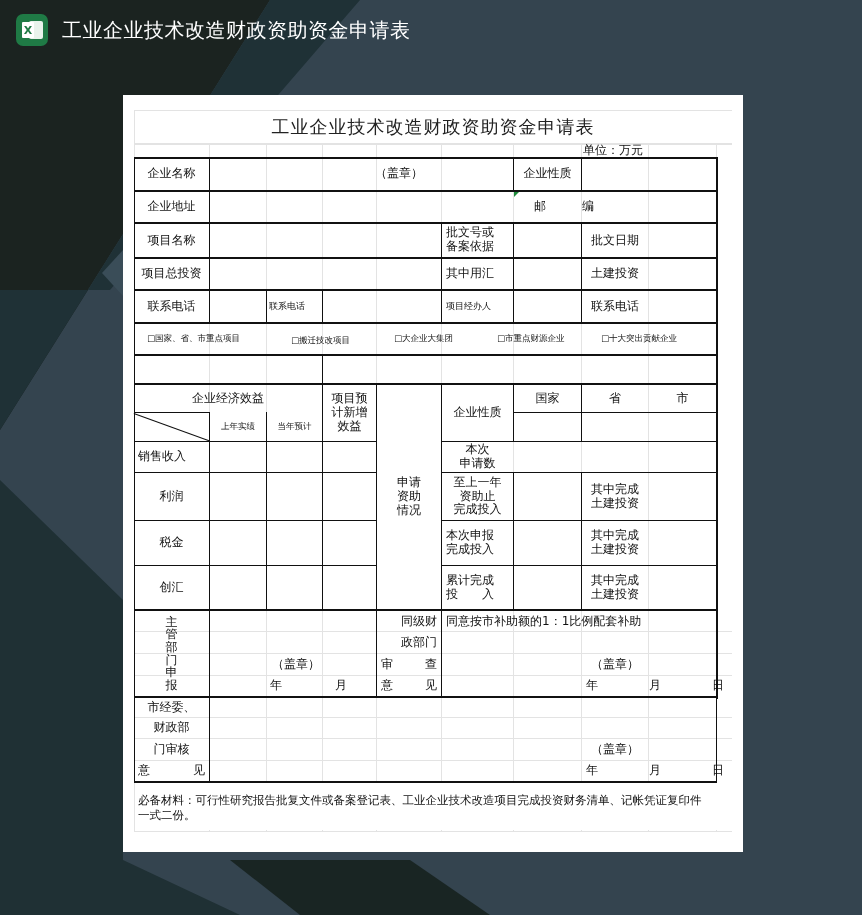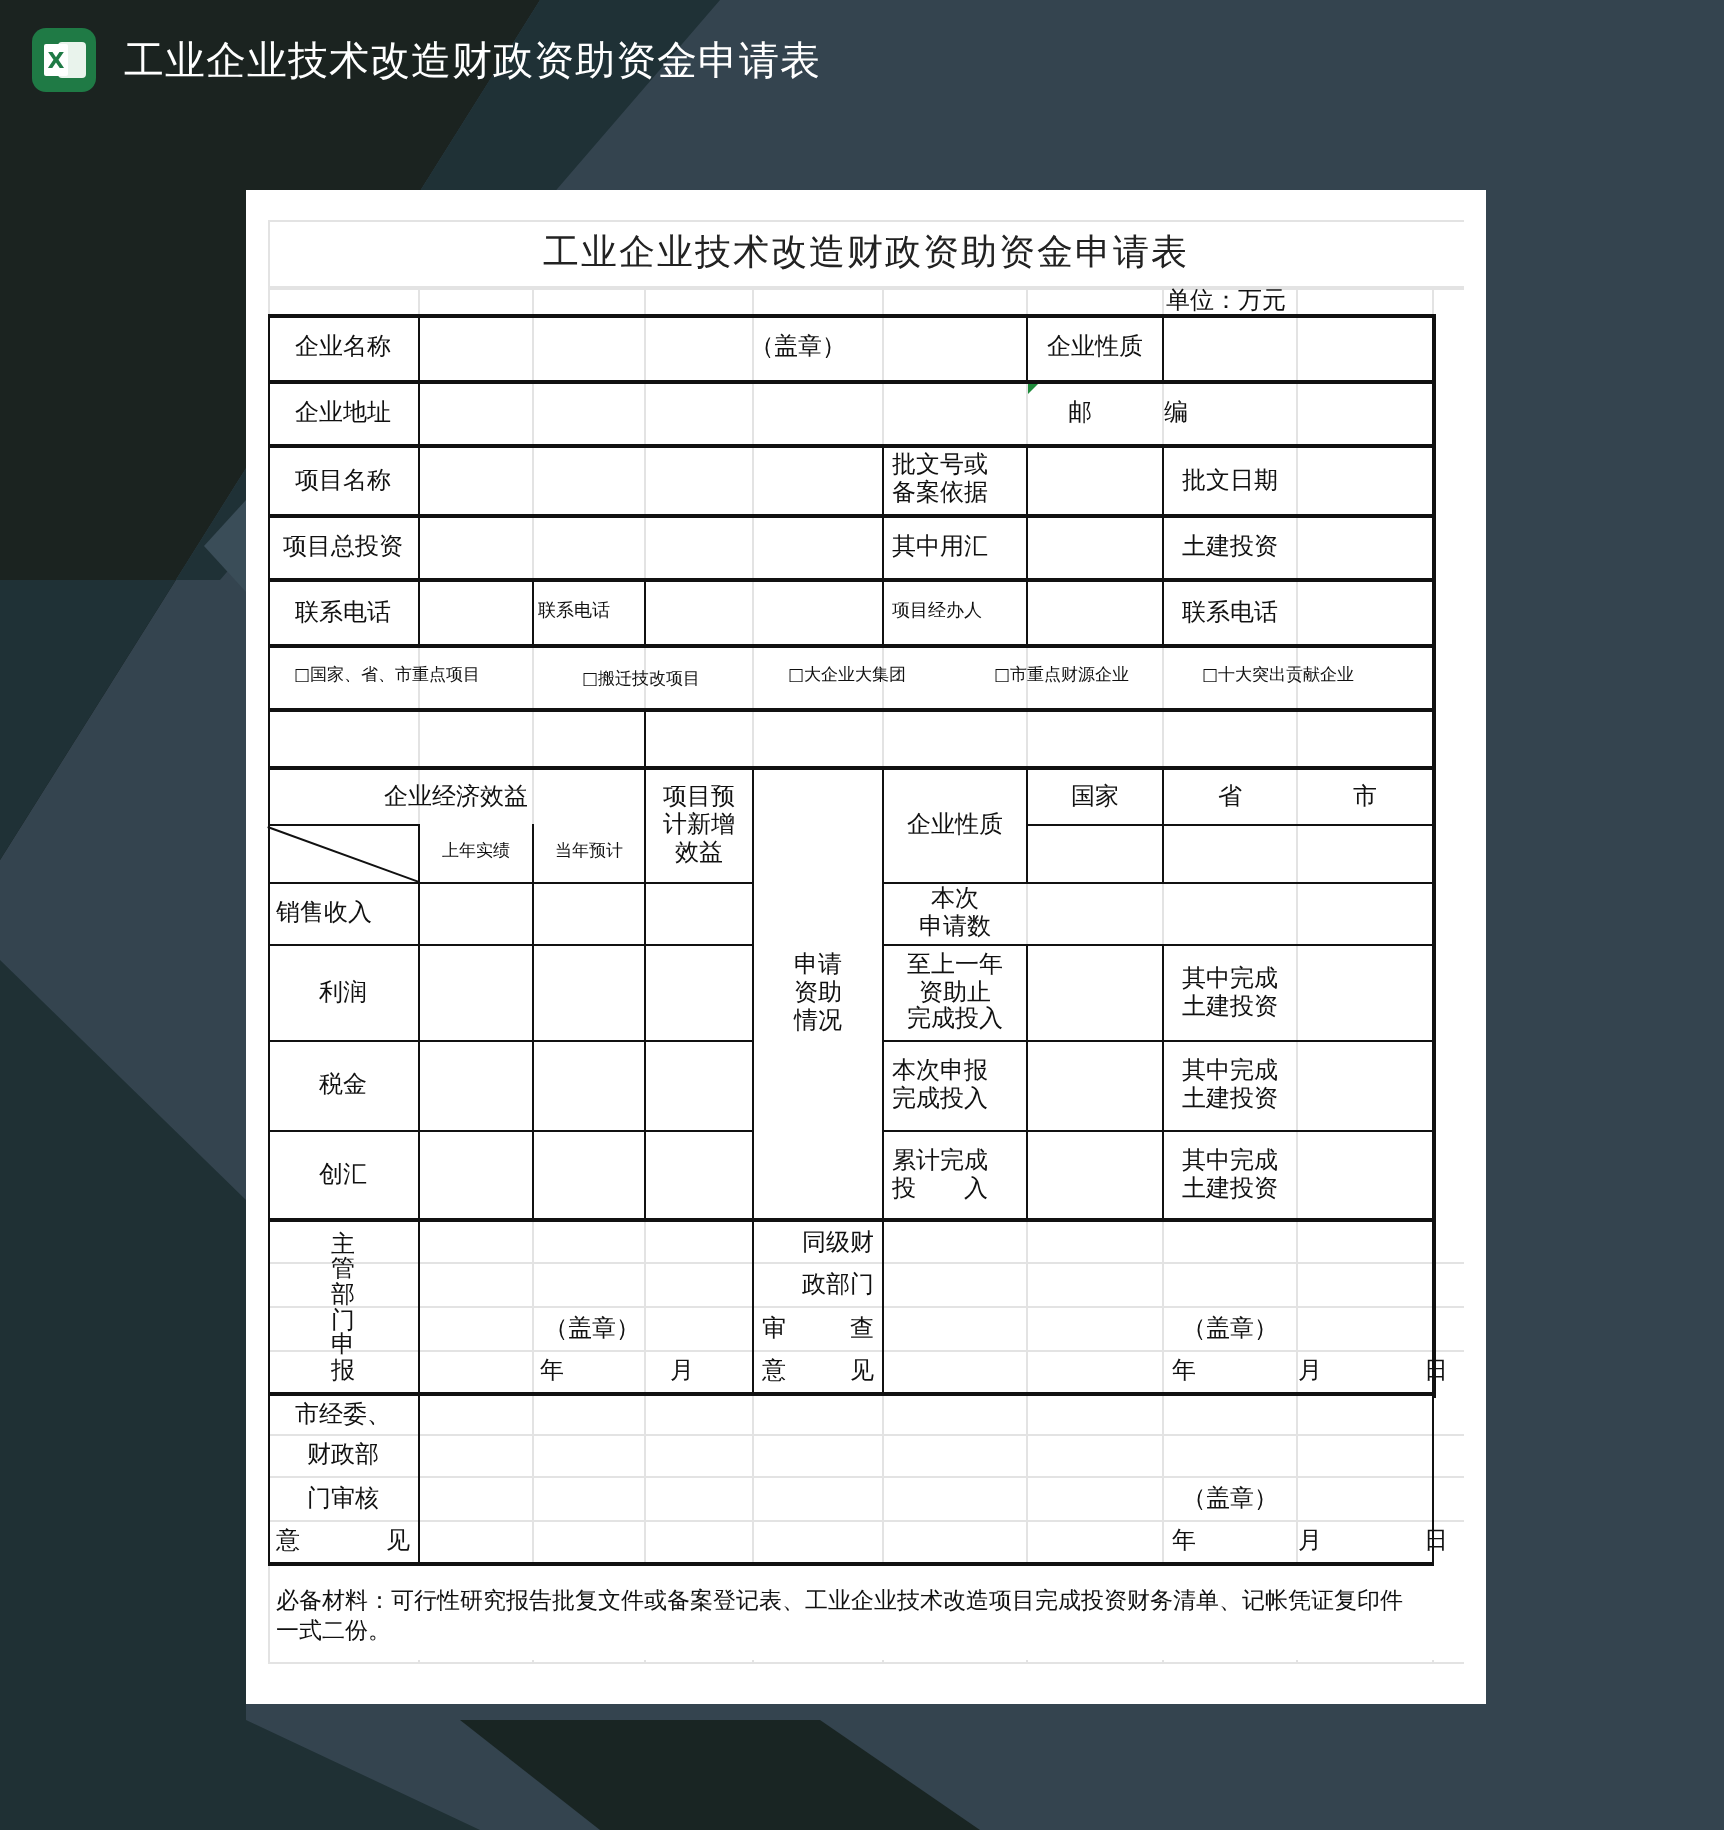--- a/index.html
+++ b/index.html
@@ -255,20 +255,21 @@
     <div class="cell" style="left:143px;top:581px;width:20px;height:20px">年</div>
     <div class="cell" style="left:208px;top:581px;width:20px;height:20px">月</div>
 
     <div class="cell" style="left:254px;top:516px;width:64px;height:21px;justify-content:flex-end;padding-right:4px">同级财</div>
     <div class="cell" style="left:254px;top:537px;width:64px;height:21px;justify-content:flex-end;padding-right:4px">政部门</div>
     <div class="cell" style="left:254px;top:559px;width:20px;height:21px">审</div>
     <div class="cell" style="left:298px;top:559px;width:20px;height:21px">查</div>
     <div class="cell" style="left:254px;top:581px;width:20px;height:20px">意</div>
     <div class="cell" style="left:298px;top:581px;width:20px;height:20px">见</div>
 
+    <div class="cell left" style="left:319px;top:516px;width:274px;height:21px">同意按市补助额的1：1比例配套补助</div>
     <div class="cell" style="left:459px;top:559px;width:66px;height:21px">（盖章）</div>
     <div class="cell left" style="left:459px;top:581px;width:30px;height:20px">年</div>
     <div class="cell left" style="left:522px;top:581px;width:30px;height:20px">月</div>
     <div class="cell" style="left:585px;top:581px;width:20px;height:20px">日</div>
 
     <div class="cell" style="left:11px;top:603px;width:75px;height:20px">市经委、</div>
     <div class="cell" style="left:11px;top:623px;width:75px;height:20px">财政部</div>
     <div class="cell" style="left:11px;top:644px;width:75px;height:21px">门审核</div>
     <div class="cell" style="left:11px;top:666px;width:20px;height:20px">意</div>
     <div class="cell" style="left:66px;top:666px;width:20px;height:20px">见</div>

